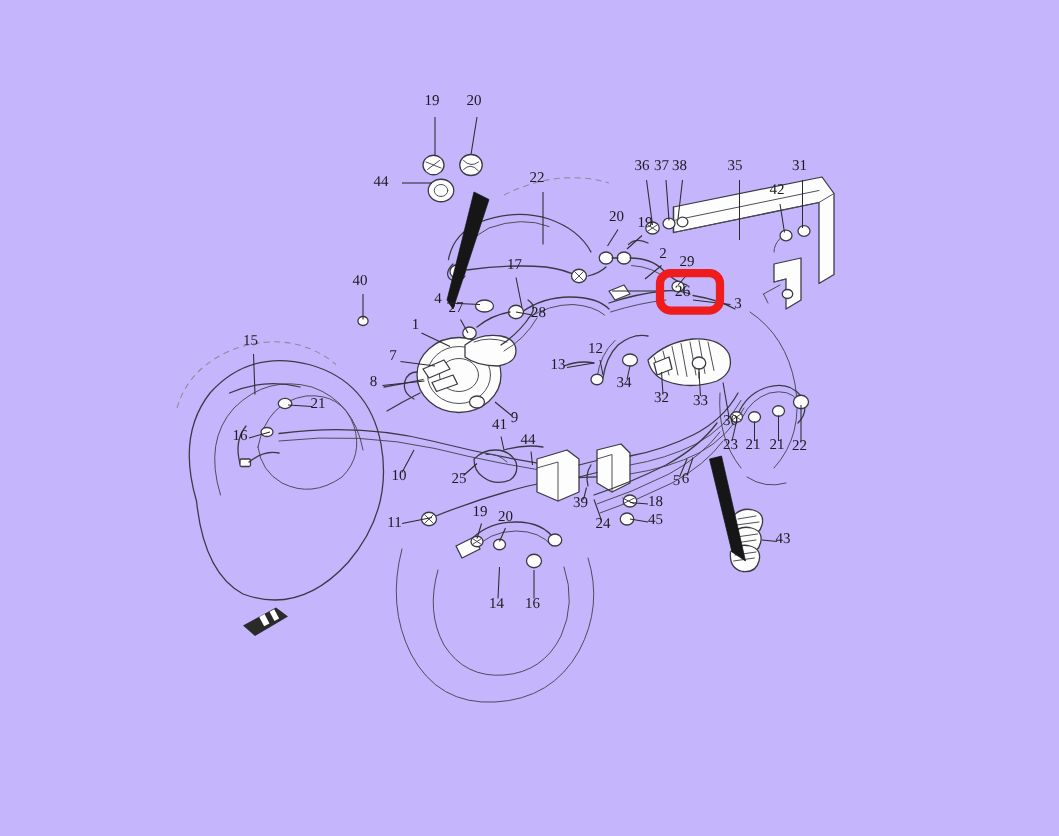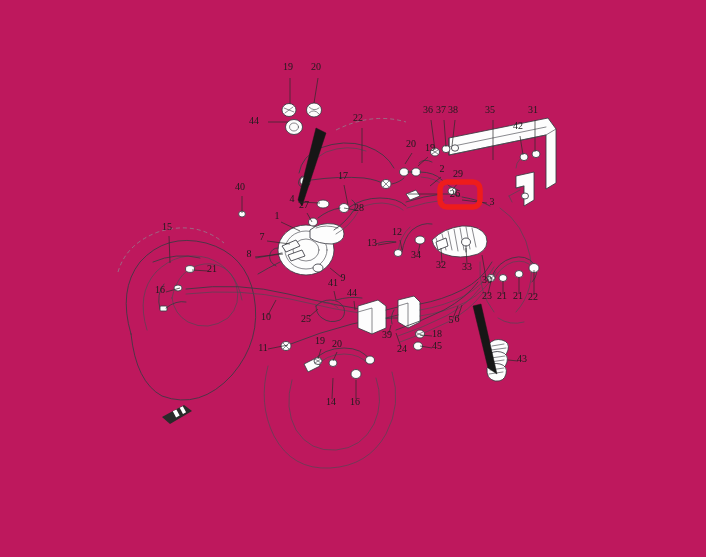--- a/index.html
+++ b/index.html
@@ -75,21 +75,21 @@
     stroke: #ee1c1c;
     stroke-width: 5.5;
   }
   .corner-icon {
     fill: #2a2a2a;
   }
 </style>
 </head>
 <body>
 
-<div id="diagram-root" style="background: #be185d;">
+<div id="diagram-root" style="background: #c4b5fd;">
 
   <svg id="diagram-svg" viewBox="0 0 706 557">
 
     <g>
       <path class="ghost" d="M118 272 Q126 244 158 232 Q196 220 224 243"></path>
       <path class="ghost" d="M336 130 Q372 112 406 122"></path>
     </g>
 
     <g>
       <path class="part-line" d="M131 334 Q118 290 140 262 Q166 233 206 243 Q246 254 254 296 Q262 340 232 375 Q200 410 162 396 Q136 382 131 334 Z"></path>

